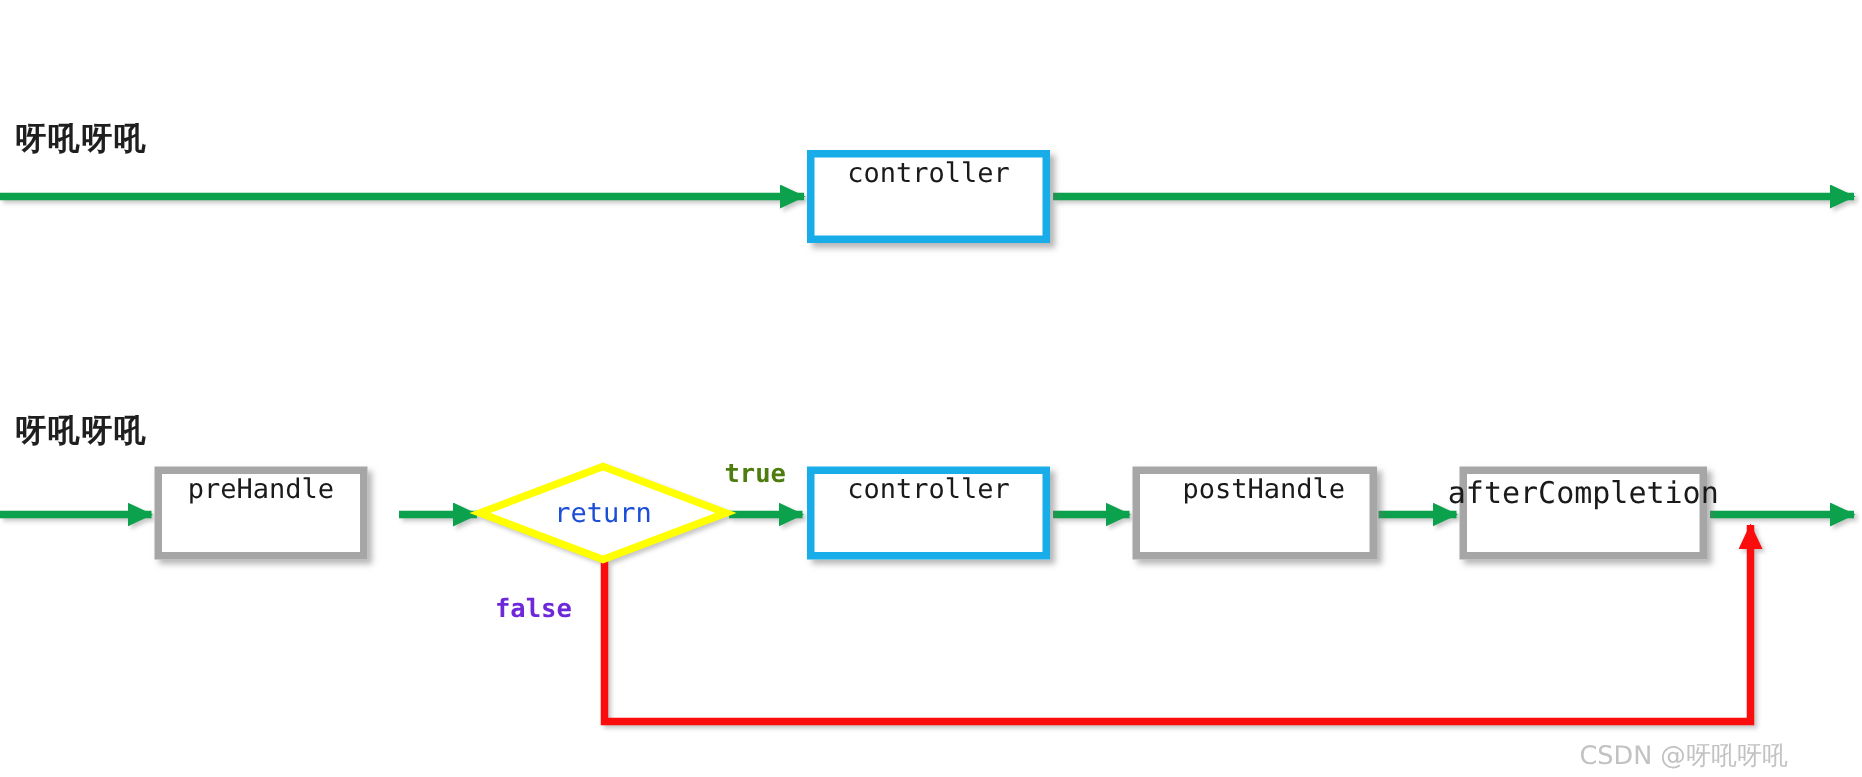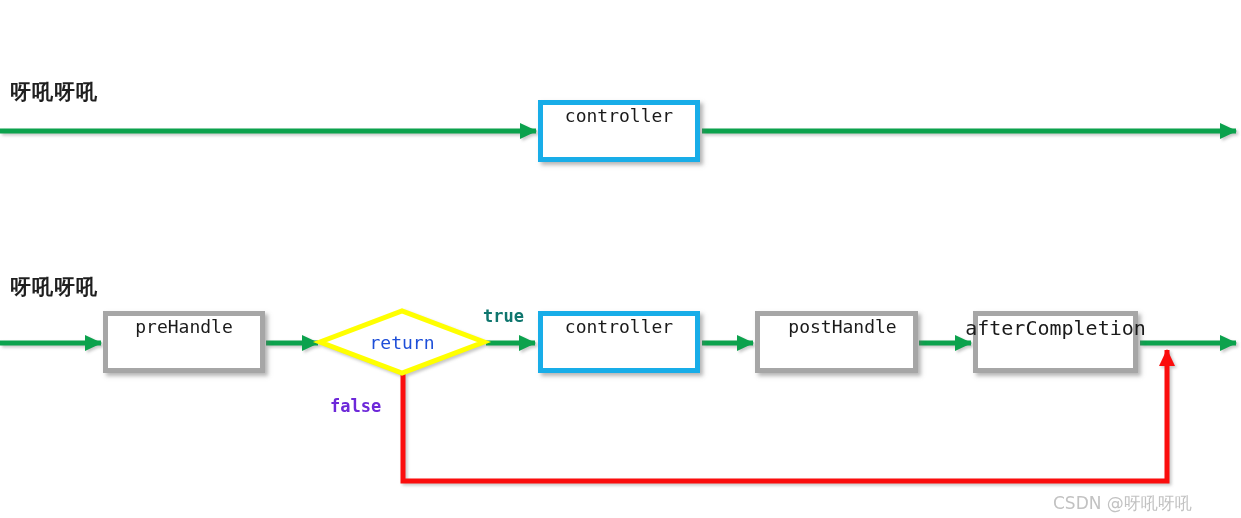--- a/index.html
+++ b/index.html
@@ -40,40 +40,40 @@
     justify-content: center;
     font-family: "DejaVu Sans Mono", monospace;
     font-size: 18px;
     color: #1a1a1a;
     box-shadow: 3px 3px 4px rgba(110,110,110,0.5);
     white-space: nowrap;
   }
   .blue-border { border: 5px solid #18ade8; }
   .gray-border { border: 5px solid #a6a6a6; }
   .box-controller-top { left: 538px; top: 100px; width: 162px; height: 62px; }
-  .box-prehandle     { left: 103px; top: 311px; width: 162px; height: 62px; }
+  .box-prehandle     { left: 103px; top: 311px; width: 142px; height: 62px; }
   .box-controller    { left: 538px; top: 311px; width: 162px; height: 62px; }
   .box-posthandle    { left: 755px; top: 311px; width: 163px; height: 62px; padding-left: 12px; }
   .box-aftercompletion { left: 973px; top: 311px; width: 165px; height: 62px; font-size: 20px; }
   .diamond-label {
     position: absolute;
     left: 320px; top: 311px; width: 164px; height: 62px;
     display: flex; align-items: center; justify-content: center;
     font-family: "DejaVu Sans Mono", monospace;
     font-size: 18px;
     color: #1d4ed8;
   }
   .branch-label {
     position: absolute;
     font-family: "DejaVu Sans Mono", monospace;
     font-weight: bold;
     font-size: 17px;
     white-space: nowrap;
   }
-  .true-label  { left: 483px; top: 306px; color: #0f766e; }
+  .true-label  { left: 483px; top: 306px; color: #4d7c0f; }
   .false-label { left: 330px; top: 396px; color: #6d28d9; }
   .watermark {
     position: absolute;
     left: 1034px; top: 492px;
     font-size: 17px;
     color: #c2c2c2;
     text-shadow: 1px 1px 0 #ffffff;
     white-space: nowrap;
     margin-left: 19px;
   }

